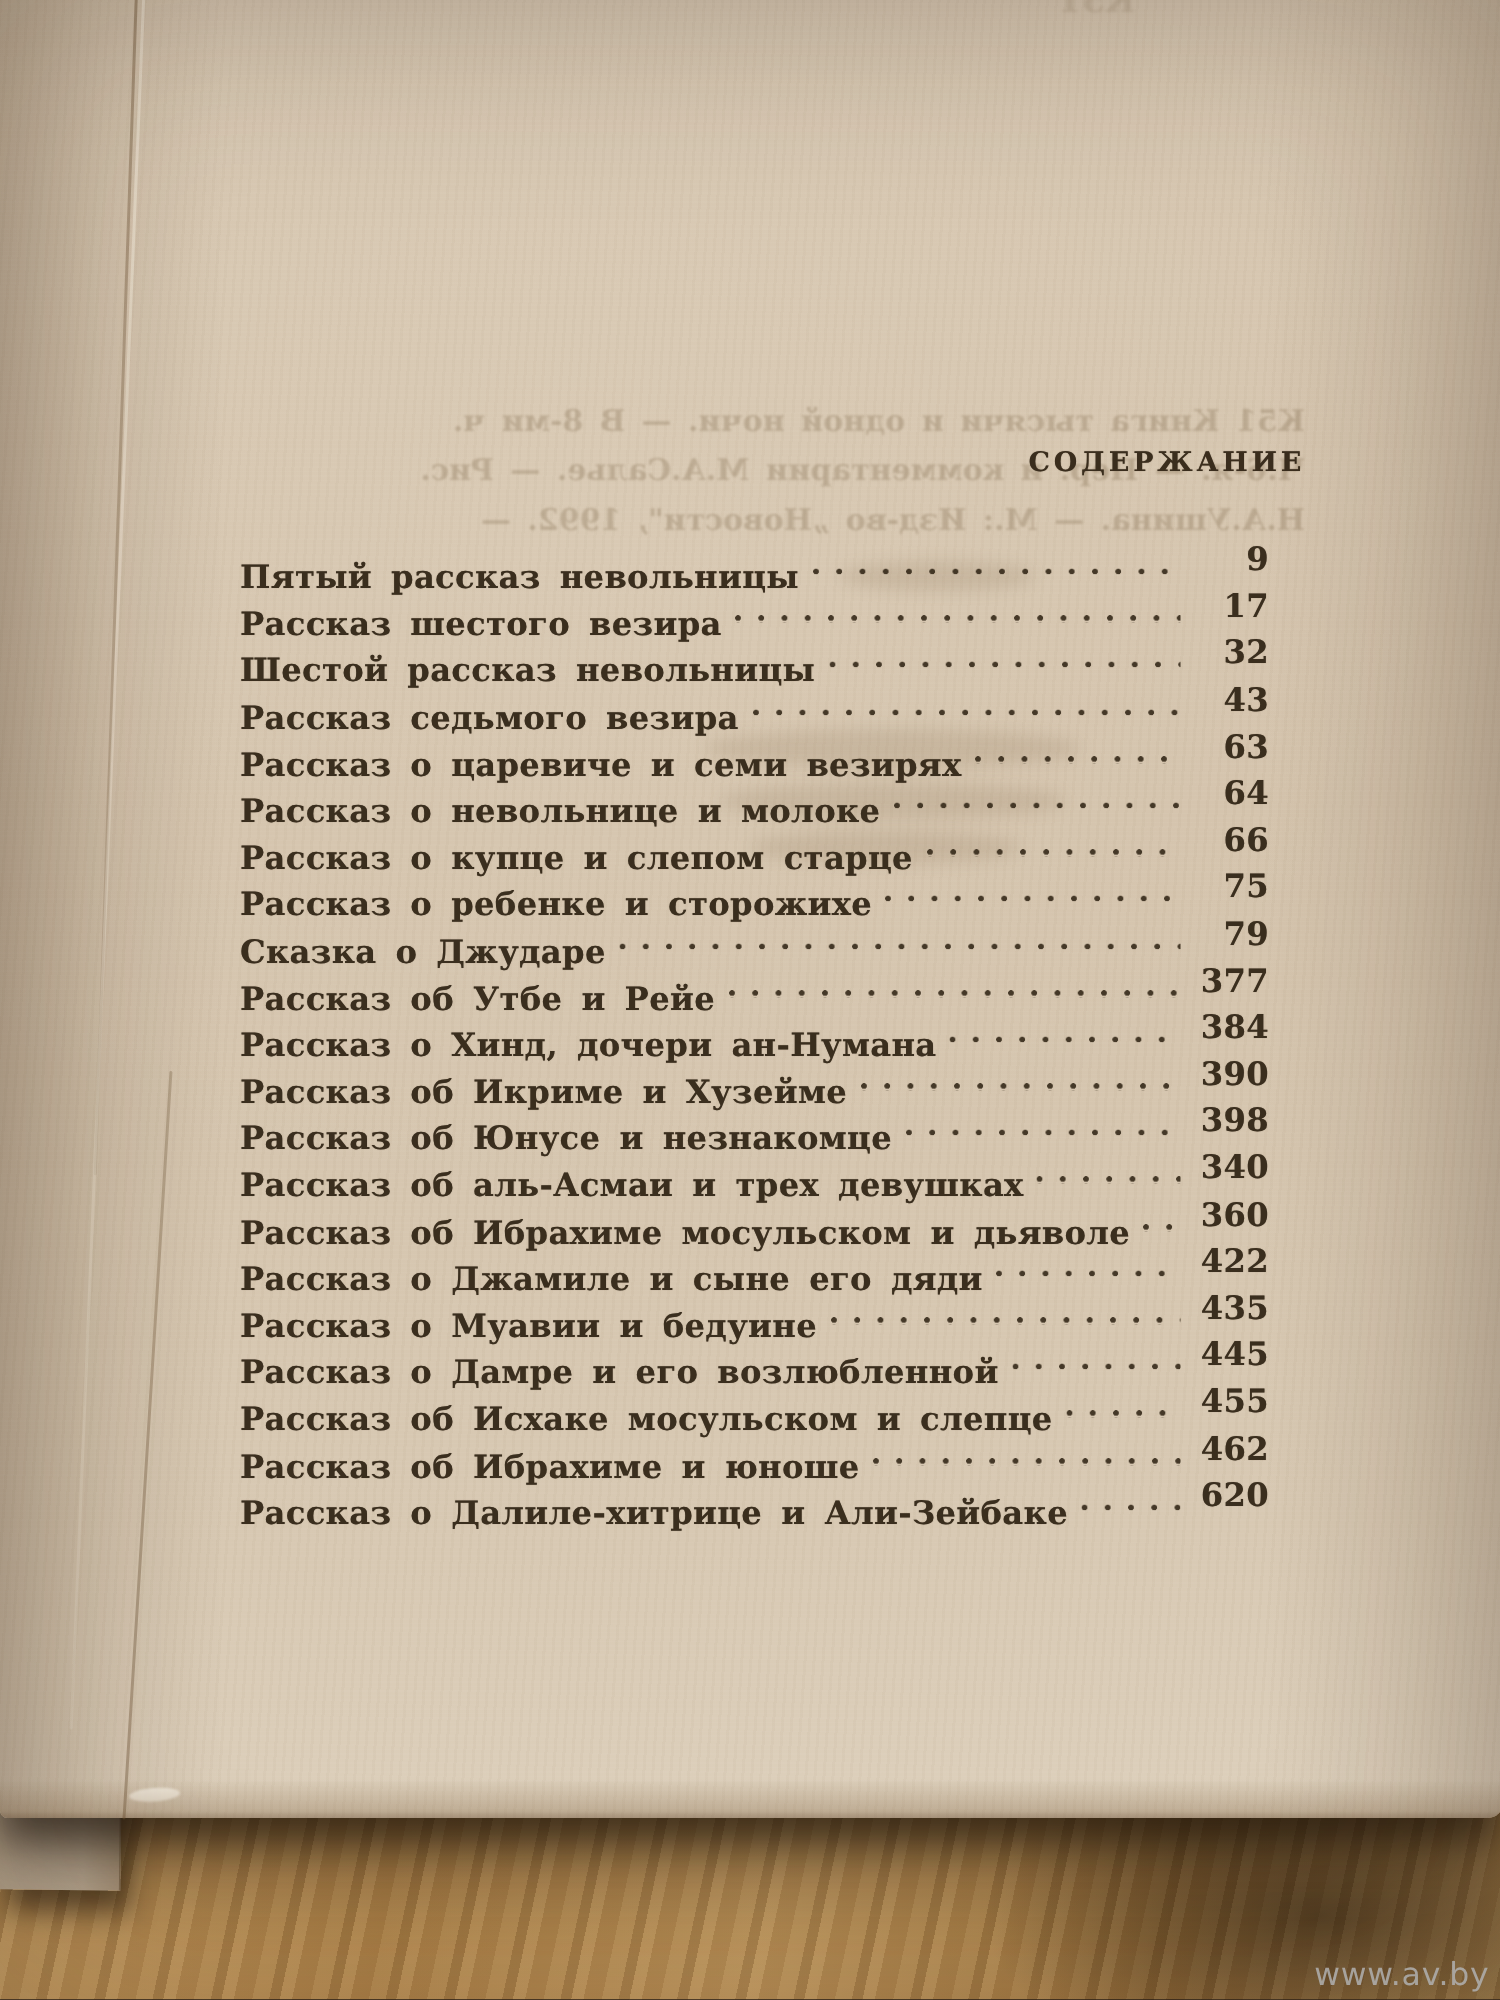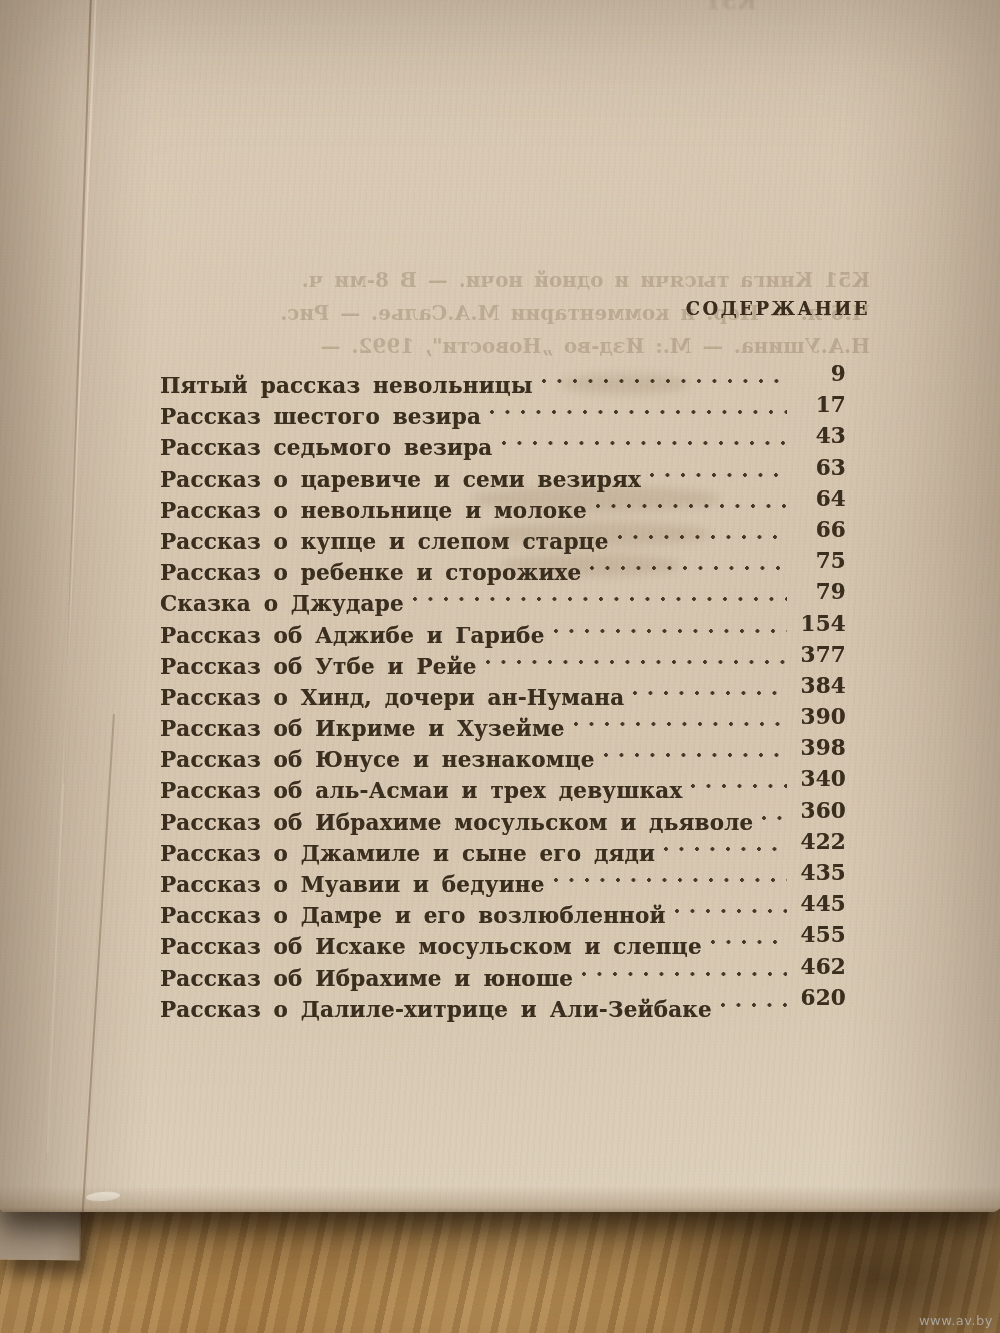--- a/index.html
+++ b/index.html
@@ -66,21 +66,21 @@
     color:#3a2e1e;word-spacing:5px;letter-spacing:.2px;
     text-shadow:0 0 .5px rgba(58,46,30,.55);}
   .row .t{white-space:nowrap;margin-top:12px;}
   .row .dots{flex:1;margin:0 7px 0 9px;
     background-image:radial-gradient(circle at 2px 2px, rgba(56,44,28,.92) 1.7px, rgba(0,0,0,0) 2.1px);
     background-size:15.5px 5px;background-repeat:repeat-x;background-position:left 21px;}
   .row .p{width:52px;text-align:right;white-space:nowrap;}
 
   
   .watermark{position:absolute;right:7px;bottom:5px;z-index:6;
-    font-family:"DejaVu Sans","Liberation Sans",sans-serif;font-size:13px;
+    font-family:"DejaVu Sans","Liberation Sans",sans-serif;font-size:21px;
     color:rgba(176,176,176,.85);letter-spacing:.5px;}
   .vignette{position:absolute;inset:0;pointer-events:none;z-index:5;
     box-shadow:inset 0 0 140px rgba(35,22,10,.28);}
 </style>
 </head>
 <body>
 
 <div class="scene">
 
   <div class="wood">
@@ -116,20 +116,25 @@
           <span class="t">Пятый рассказ невольницы</span>
           <span class="dots"></span>
           <span class="p">9</span>
         </div>
         <div class="row">
           <span class="t">Рассказ шестого везира</span>
           <span class="dots"></span>
           <span class="p">17</span>
         </div>
         <div class="row">
+          <span class="t">Шестой рассказ невольницы</span>
+          <span class="dots"></span>
+          <span class="p">32</span>
+        </div>
+        <div class="row">
           <span class="t">Рассказ седьмого везира</span>
           <span class="dots"></span>
           <span class="p">43</span>
         </div>
         <div class="row">
           <span class="t">Рассказ о царевиче и семи везирях</span>
           <span class="dots"></span>
           <span class="p">63</span>
         </div>
         <div class="row">
@@ -144,25 +149,20 @@
         </div>
         <div class="row">
           <span class="t">Рассказ о ребенке и сторожихе</span>
           <span class="dots"></span>
           <span class="p">75</span>
         </div>
         <div class="row">
           <span class="t">Сказка о Джударе</span>
           <span class="dots"></span>
           <span class="p">79</span>
-        </div>
-        <div class="row">
-          <span class="t">Рассказ об Аджибе и Гарибе</span>
-          <span class="dots"></span>
-          <span class="p">154</span>
         </div>
         <div class="row">
           <span class="t">Рассказ об Утбе и Рейе</span>
           <span class="dots"></span>
           <span class="p">377</span>
         </div>
         <div class="row">
           <span class="t">Рассказ о Хинд, дочери ан-Нумана</span>
           <span class="dots"></span>
           <span class="p">384</span>

